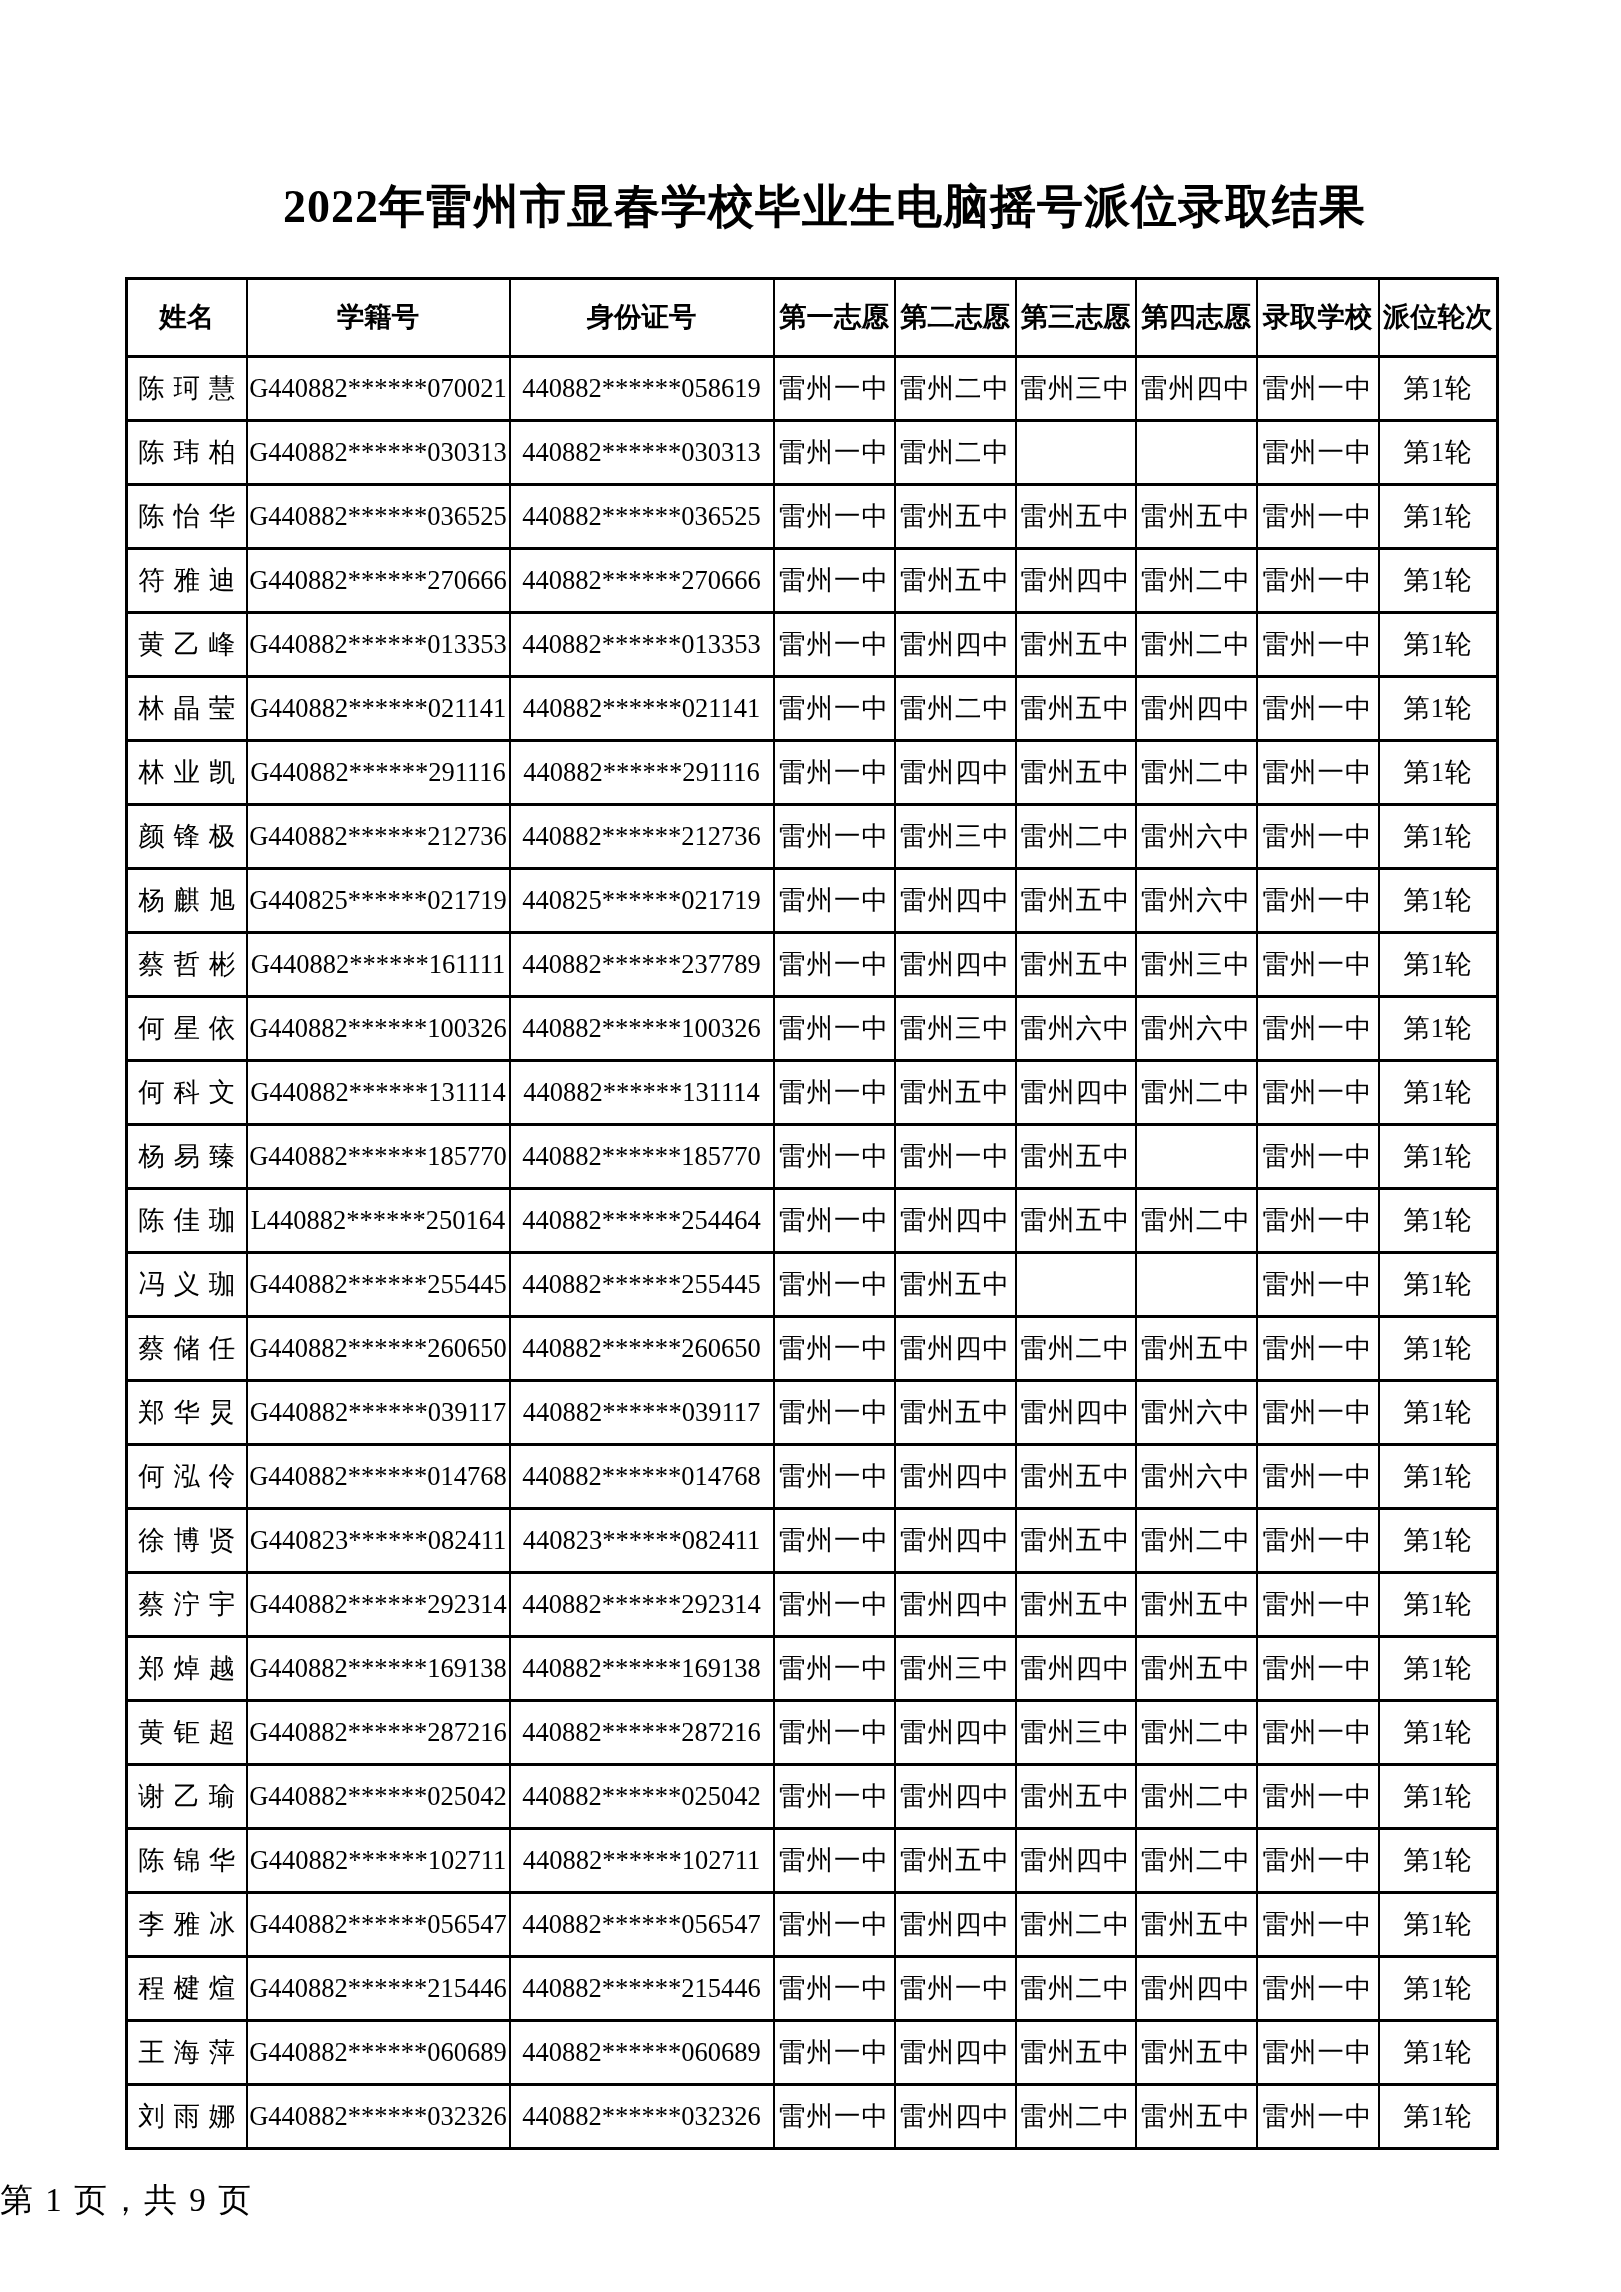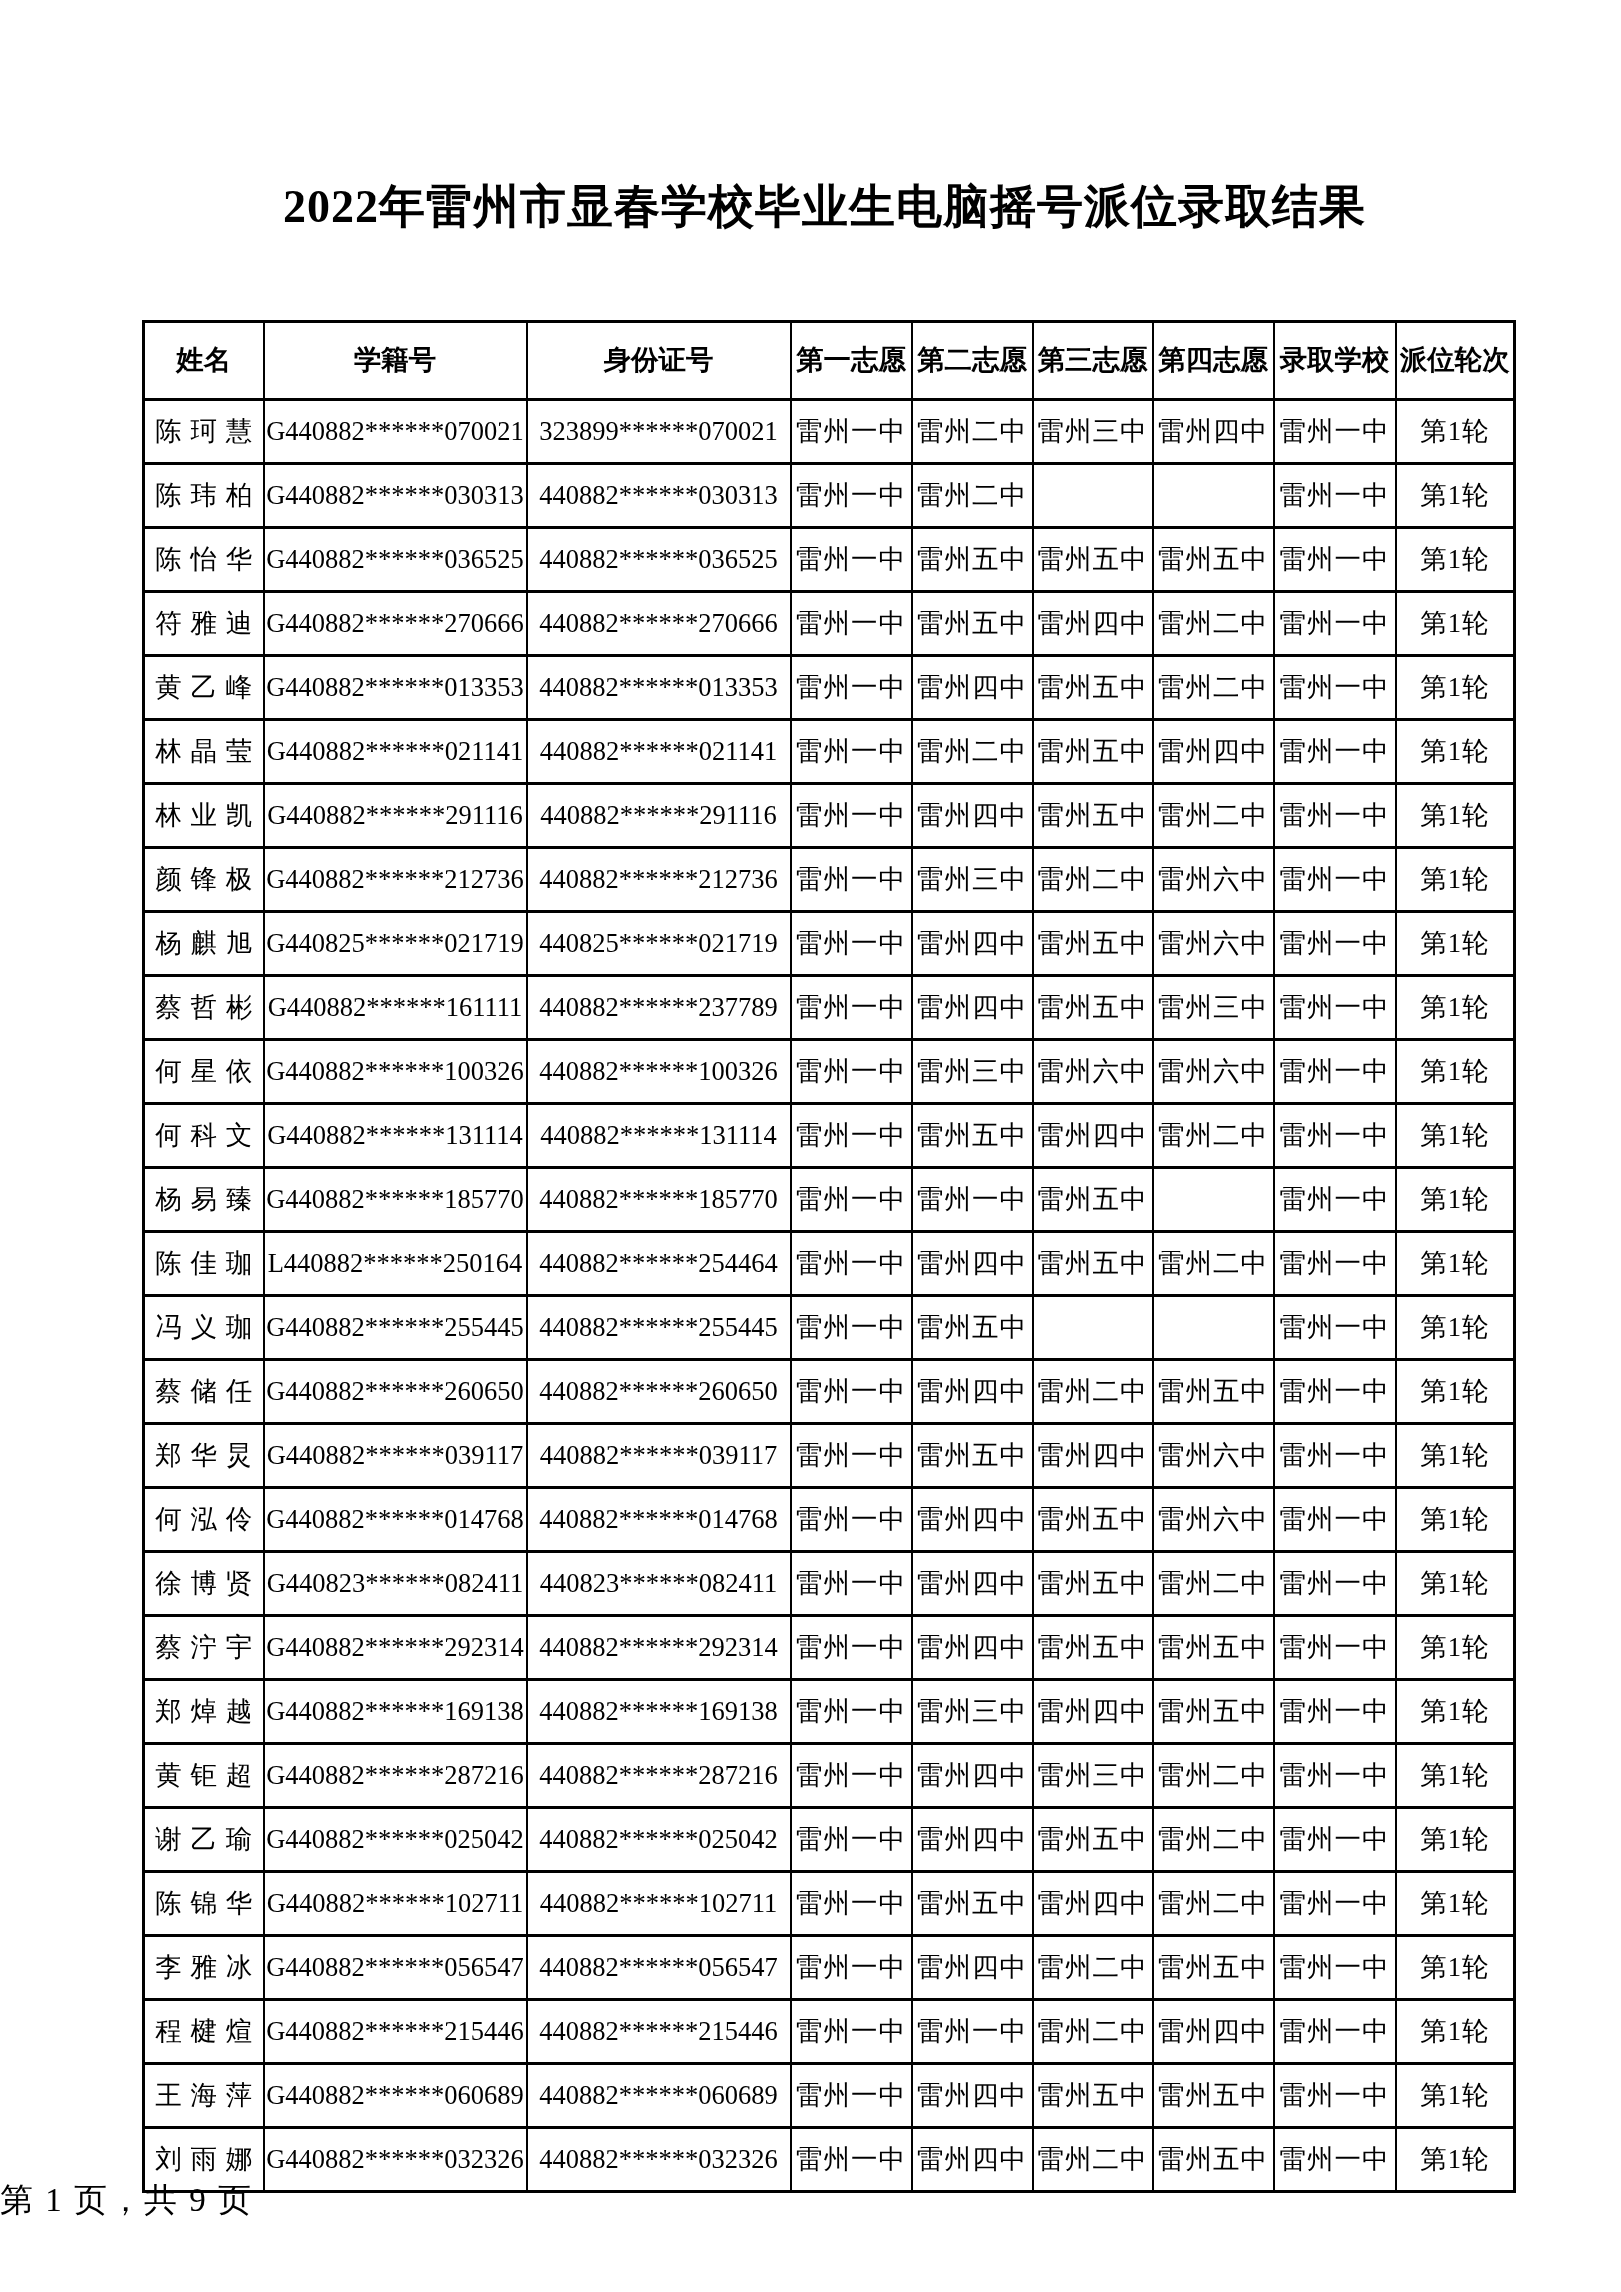--- a/index.html
+++ b/index.html
@@ -29,26 +29,25 @@
     margin: 0;
     text-align: center;
     font-size: 46px;
     font-weight: bold;
     letter-spacing: 1px;
     font-family: "Liberation Serif", "DejaVu Serif", serif;
   }
   table.results {
     position: absolute;
     top: 277px;
-    left: 142px;
+    left: 125px;
     width: 1367px;
     border-collapse: collapse;
     table-layout: fixed;
     border: 3.9px solid #000;
-    margin-top: 43px;
   }
   table.results th,
   table.results td {
     border-left: 2.9px solid #000;
     border-right: 2.9px solid #000;
     border-top: 3.9px solid #000;
     border-bottom: 3.9px solid #000;
     text-align: center;
     vertical-align: middle;
     padding: 0;
@@ -108,21 +107,21 @@
         <th>第三志愿</th>
         <th>第四志愿</th>
         <th>录取学校</th>
         <th>派位轮次</th>
       </tr>
     </thead>
     <tbody id="table-body">
         <tr>
           <td class="name-cell">陈珂慧</td>
           <td class="num-cell">G440882******070021</td>
-          <td class="num-cell">323899******070021</td>
+          <td class="num-cell">440882******058619</td>
           <td class="choice-cell">雷州一中</td>
           <td class="choice-cell">雷州二中</td>
           <td class="choice-cell">雷州三中</td>
           <td class="choice-cell">雷州四中</td>
           <td class="school-cell">雷州一中</td>
           <td class="round-cell">第1轮</td>
         </tr>
         <tr>
           <td class="name-cell">陈玮柏</td>
           <td class="num-cell">G440882******030313</td>

